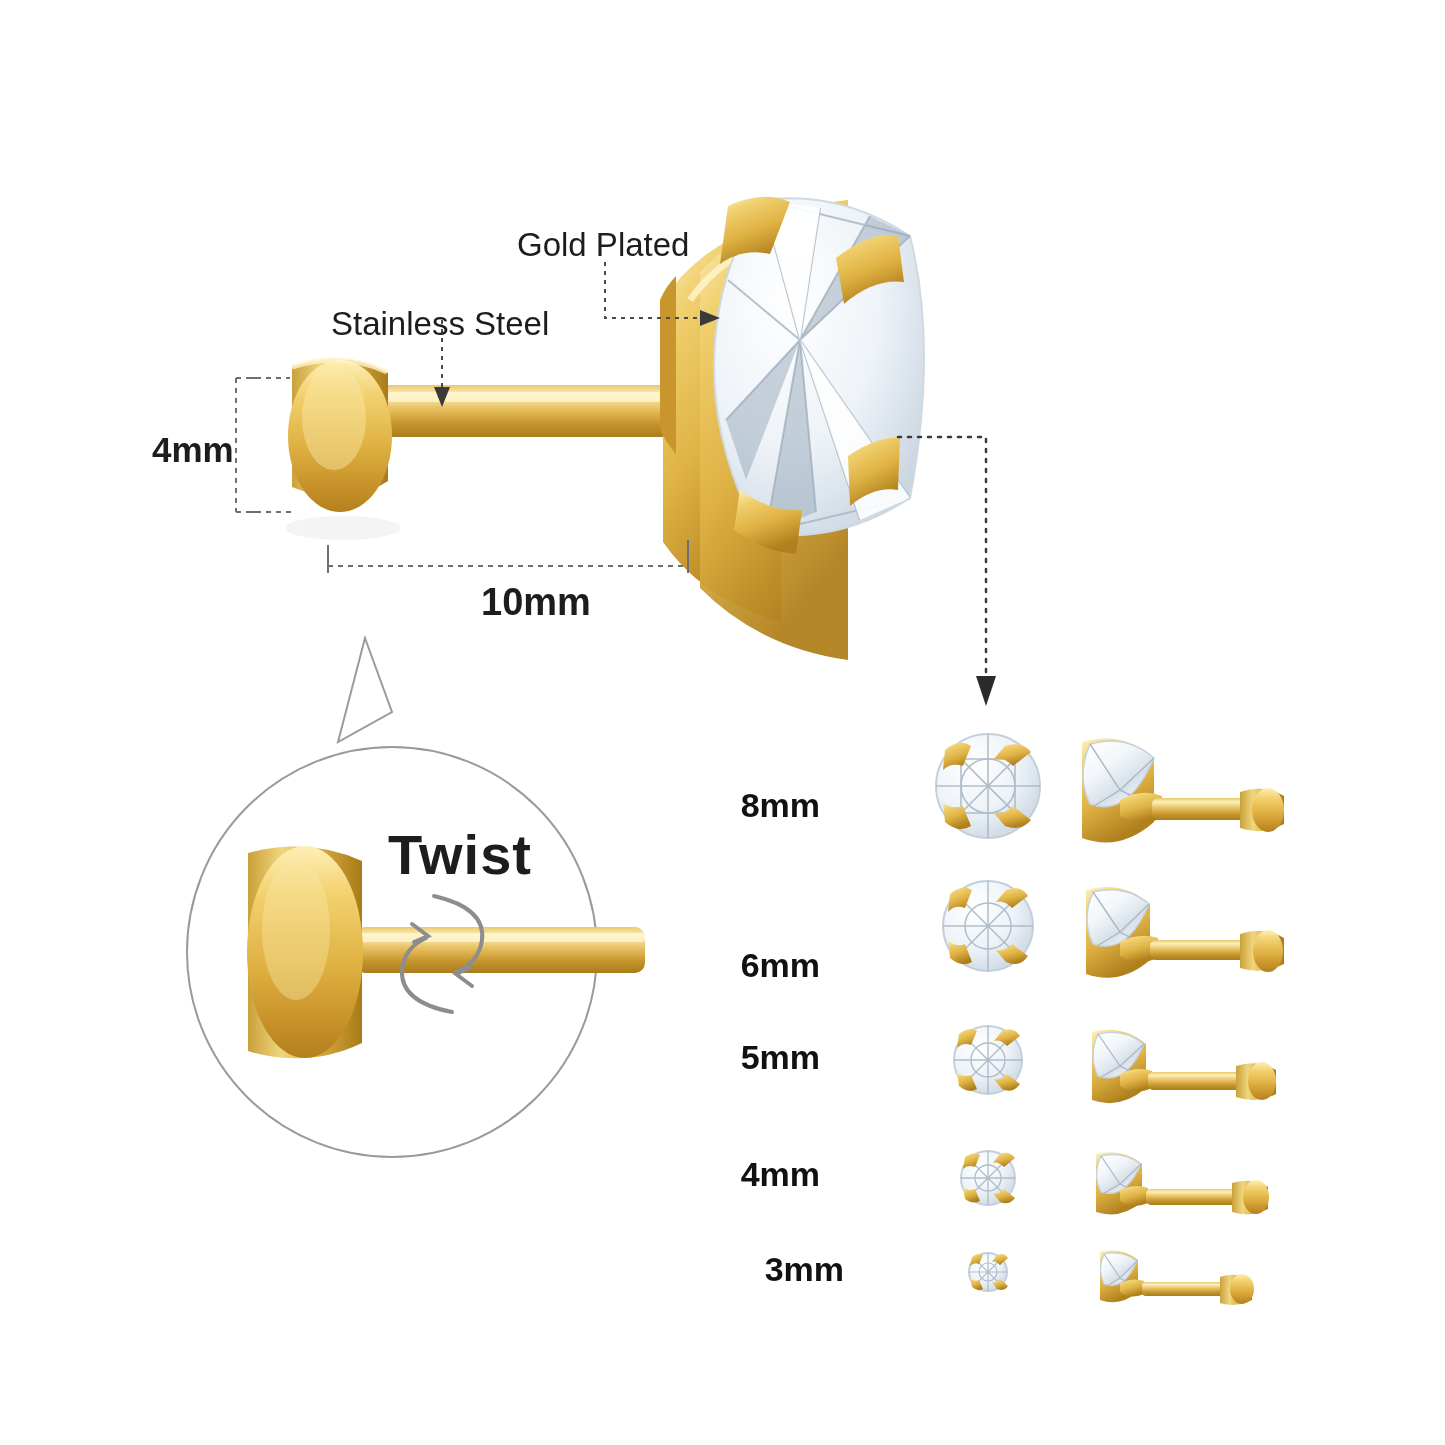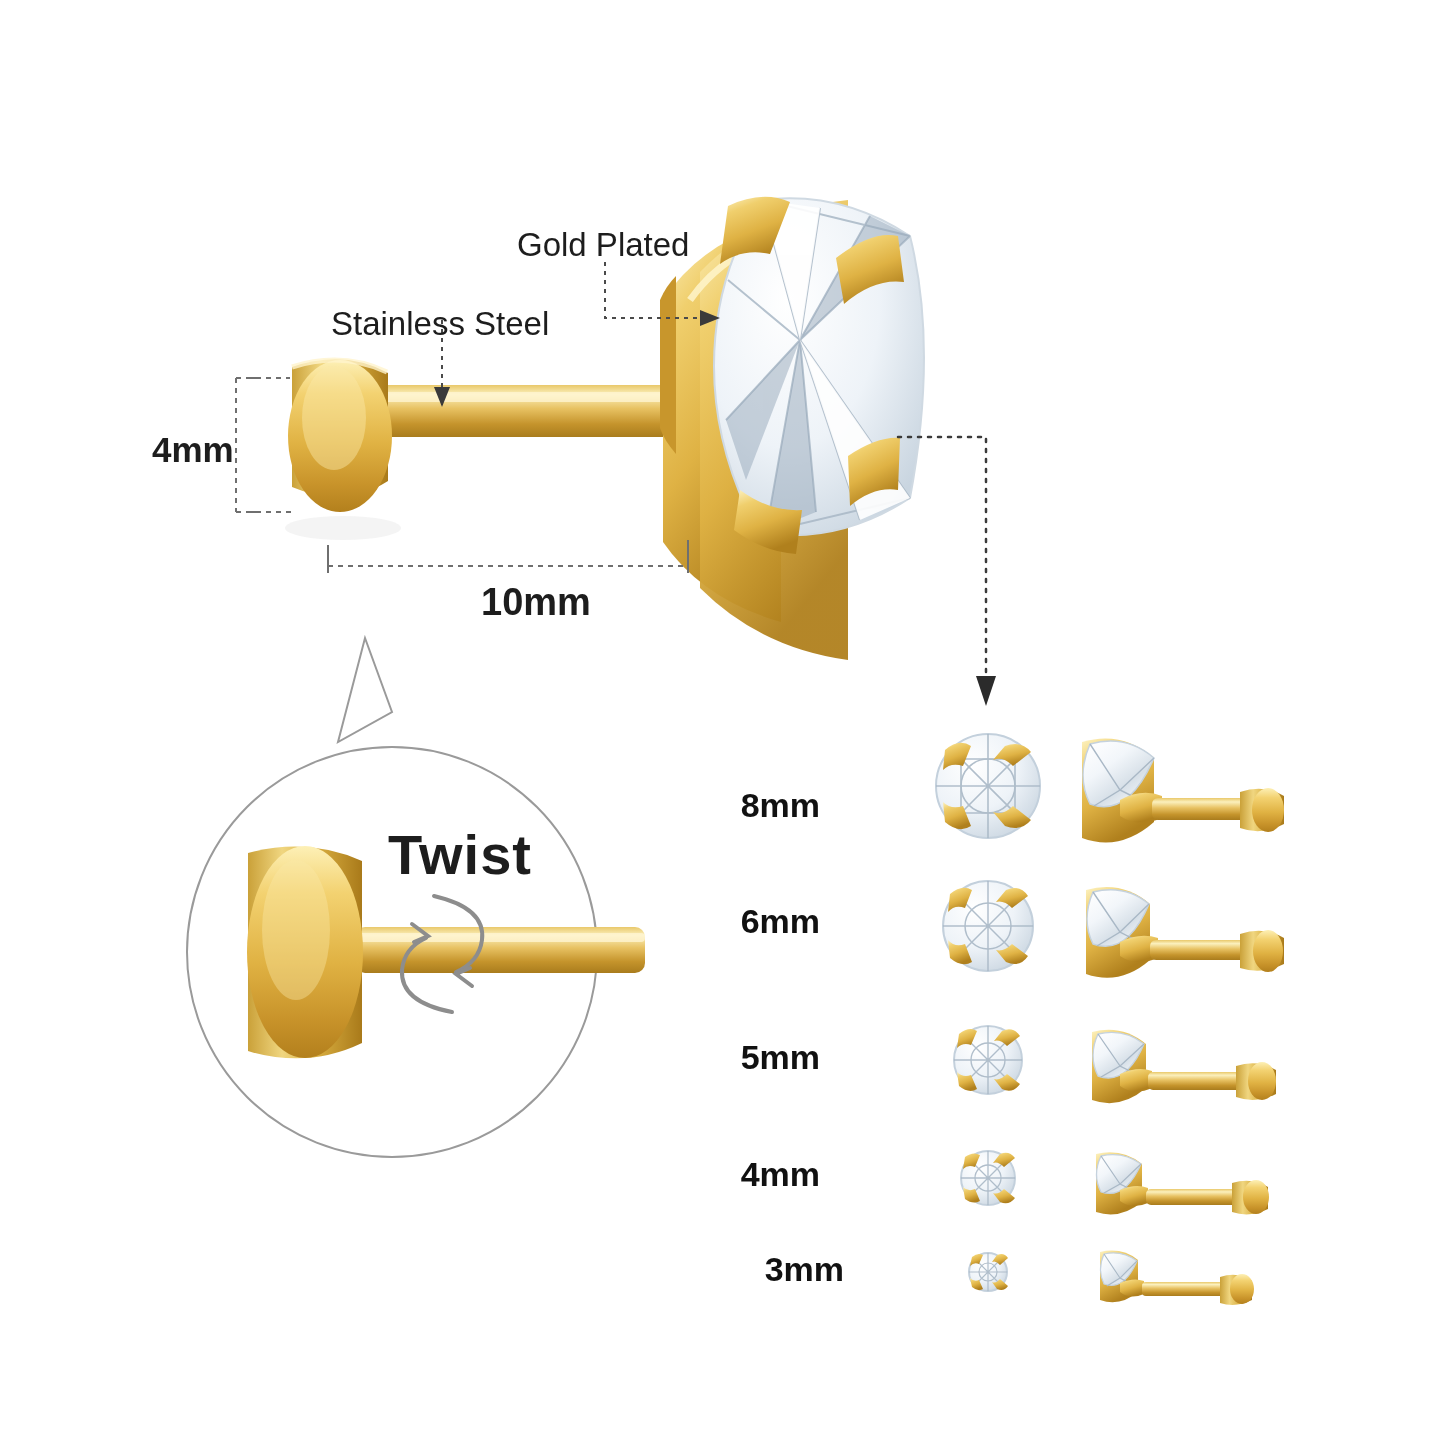--- a/index.html
+++ b/index.html
@@ -341,18 +341,18 @@
     </g>
   </svg>
 
   <div class="label lbl-gold">Gold Plated</div>
   <div class="label lbl-steel">Stainless Steel</div>
   <div class="label lbl-4mm">4mm</div>
   <div class="label lbl-10mm">10mm</div>
   <div class="label lbl-twist">Twist</div>
 
   <div class="size-label" style="left:700px; top:762px;margin-top:24px;">8mm</div>
-  <div class="size-label" style="left:700px; top:902px;">6mm</div>
+  <div class="size-label" style="left:700px; top:946px;">6mm</div>
   <div class="size-label" style="left:700px; top:1038px;text-align:right;">5mm</div>
   <div class="size-label" style="left:700px; top:1155px;">4mm</div>
   <div class="size-label" style="left:724px; top:1250px;">3mm</div>
 
 </div>
 
 </body></html>

